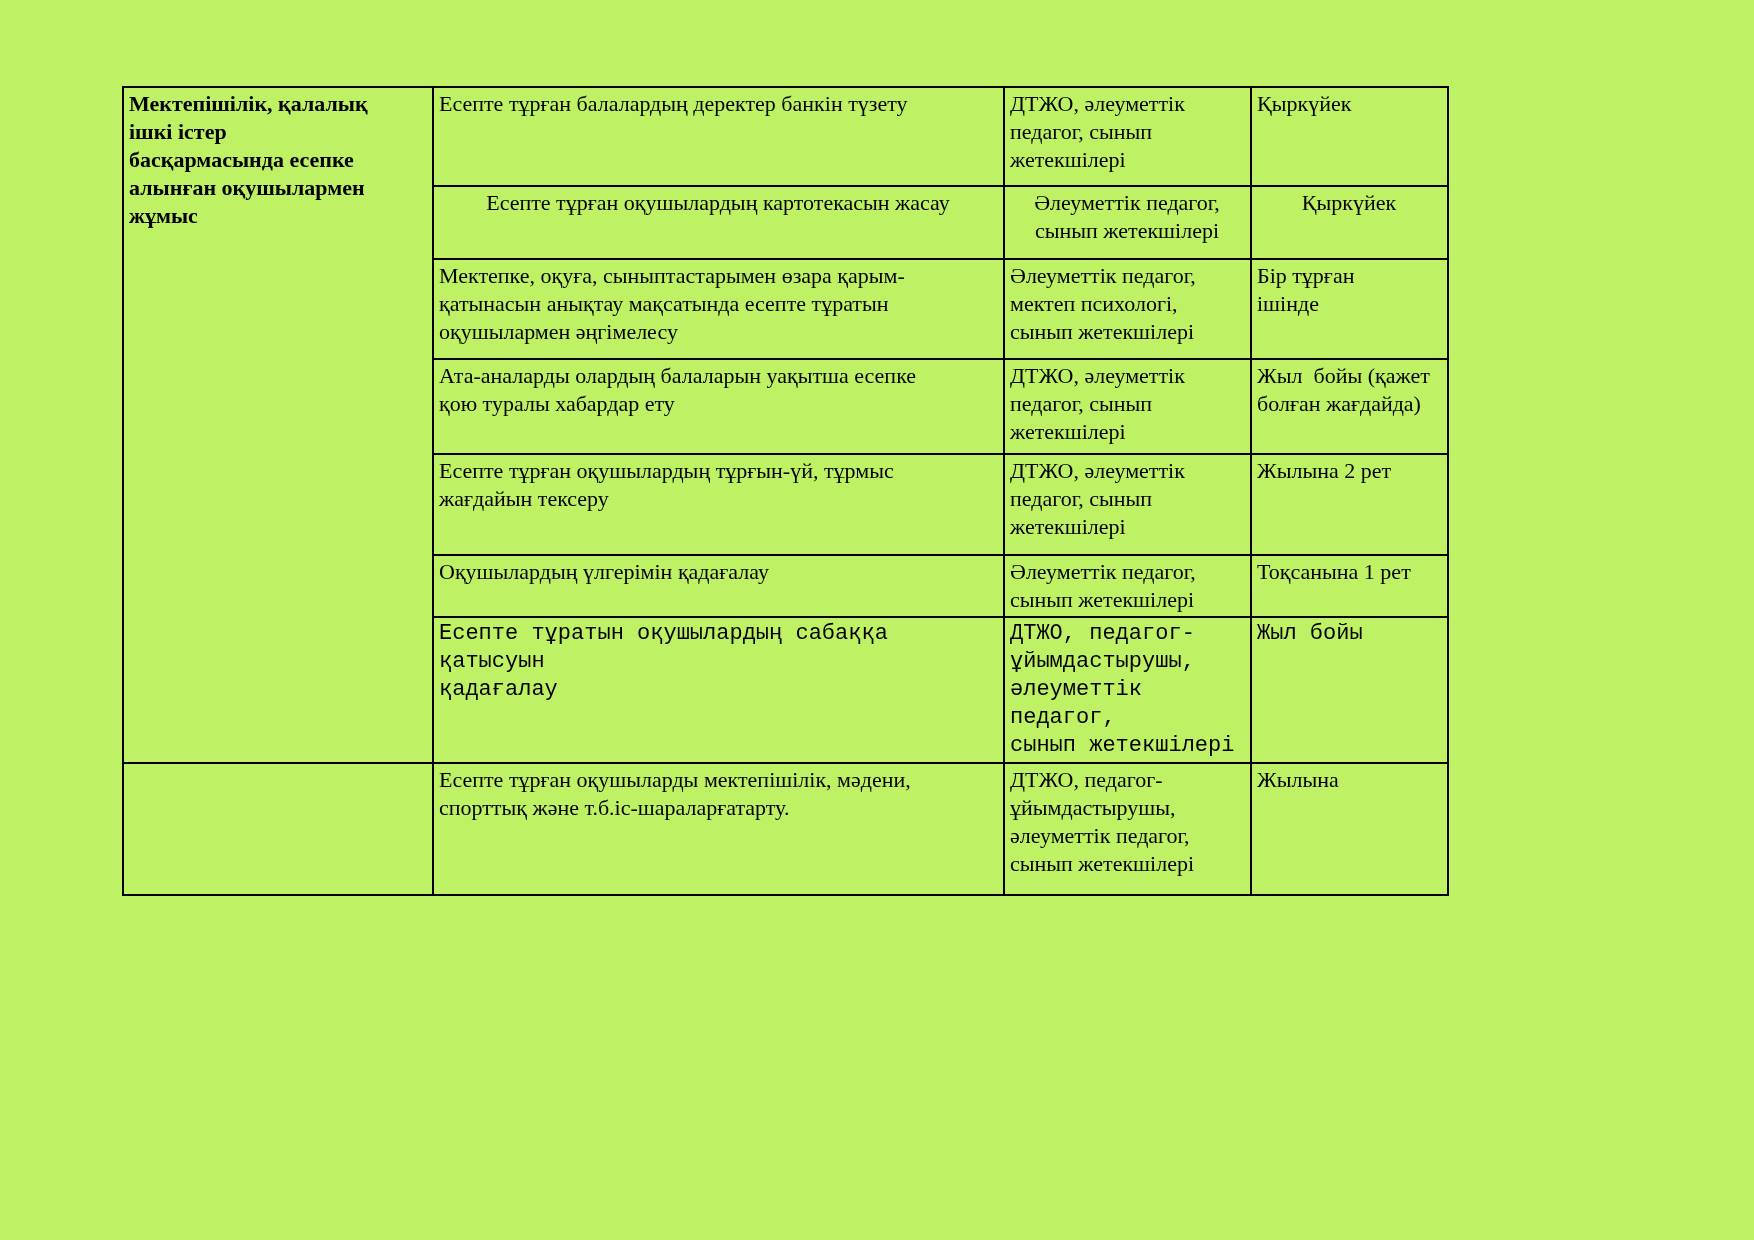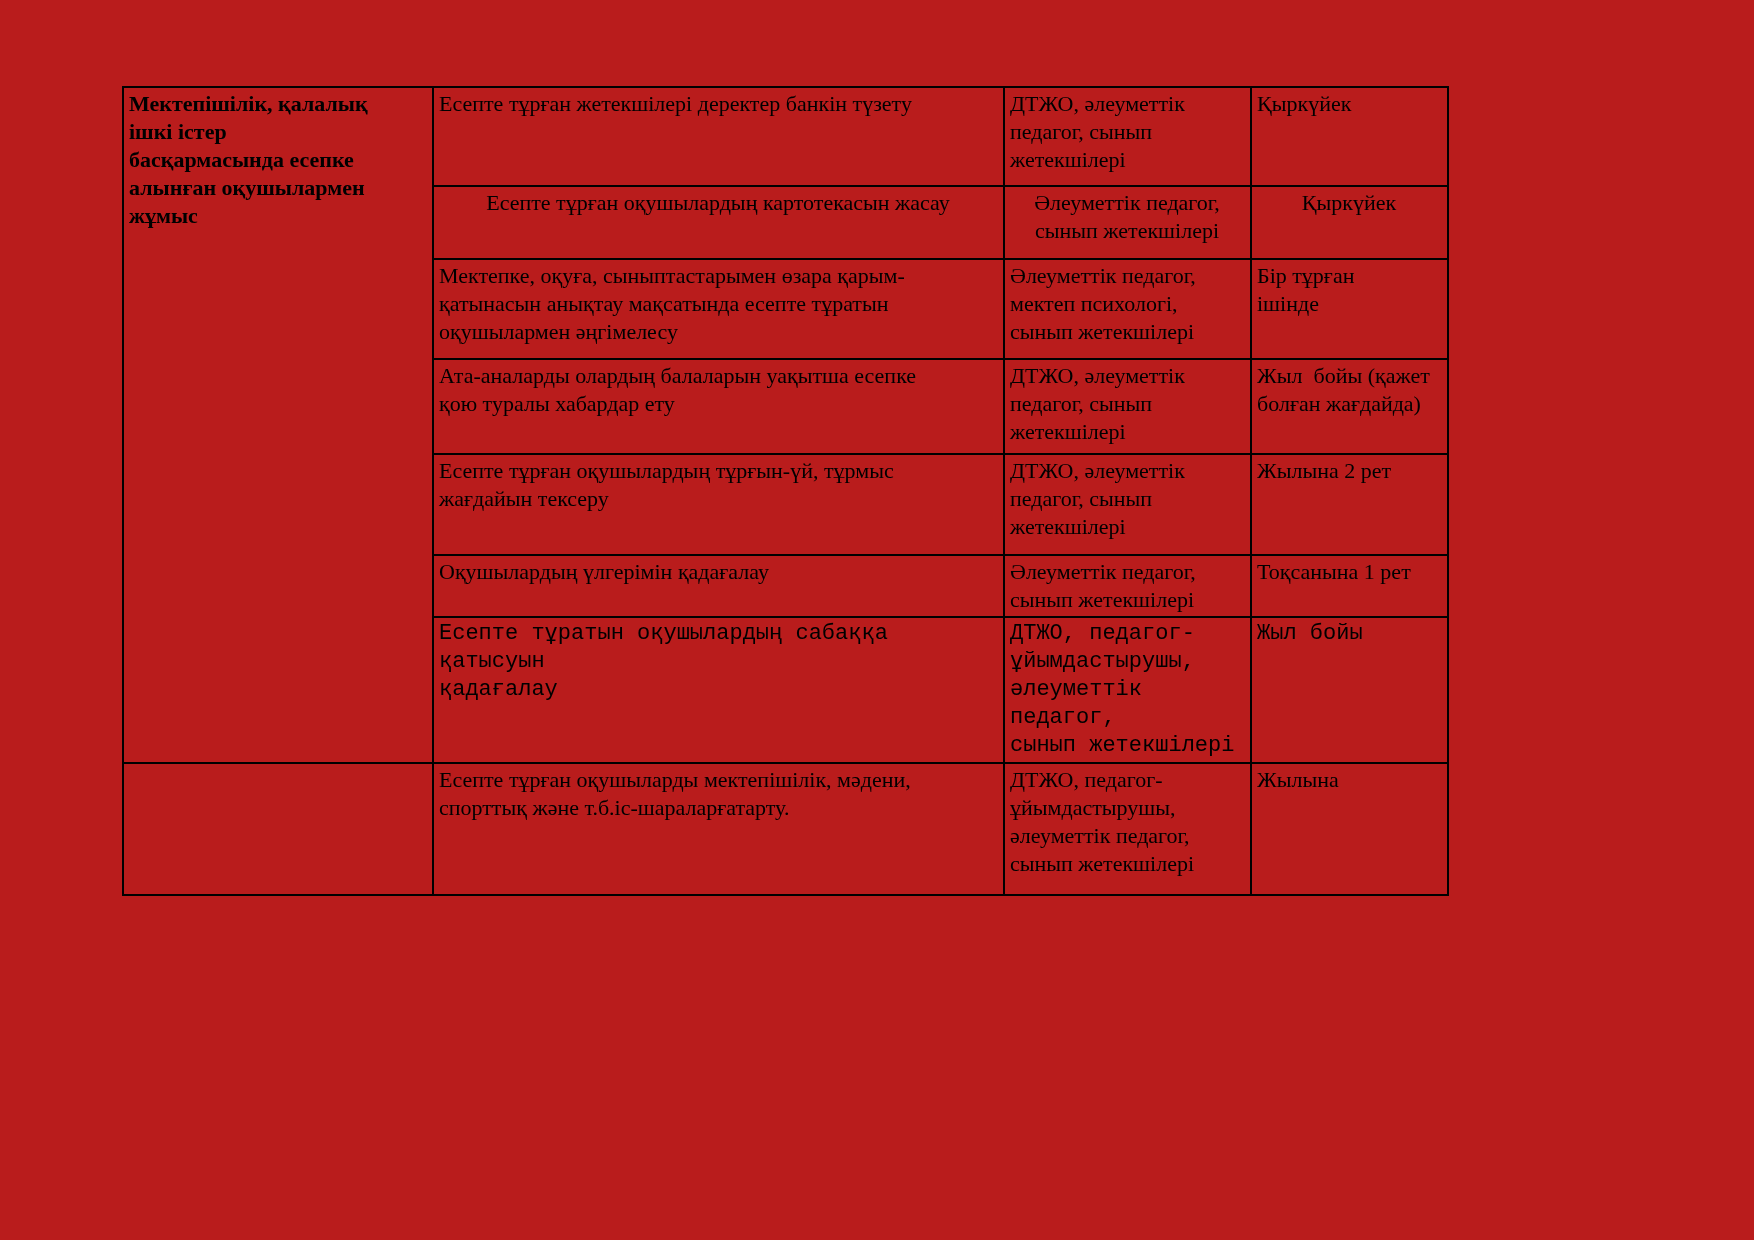--- a/index.html
+++ b/index.html
@@ -8,21 +8,21 @@
     background: #ffffff;
     width: 1754px;
     height: 1240px;
     overflow: hidden;
     font-family: "Liberation Serif", "DejaVu Serif", serif;
   }
   .page {
     position: relative;
     width: 1754px;
     height: 1240px;
-    background: #b91c1c;
+    background: #bef264;
   }
   table.doc-table {
     position: absolute;
     left: 122px;
     top: 86px;
     border-collapse: collapse;
     table-layout: fixed;
     width: 1325px;
   }
   table.doc-table td {
@@ -58,21 +58,21 @@
       <col style="width:247px">
       <col style="width:197px">
     </colgroup>
     <tbody>
       <tr class="r1">
         <td class="section-cell" rowspan="7">Мектепішілік, қалалық
 ішкі істер
 басқармасында есепке
 алынған оқушылармен
 жұмыс</td>
-        <td>Есепте тұрған жетекшілері деректер банкін түзету</td>
+        <td>Есепте тұрған балалардың деректер банкін түзету</td>
         <td>ДТЖО, әлеуметтік
 педагог, сынып
 жетекшілері</td>
         <td>Қыркүйек</td>
       </tr>
       <tr class="r2">
         <td>Есепте тұрған оқушылардың картотекасын жасау</td>
         <td>Әлеуметтік педагог,
 сынып жетекшілері</td>
         <td>Қыркүйек</td>

